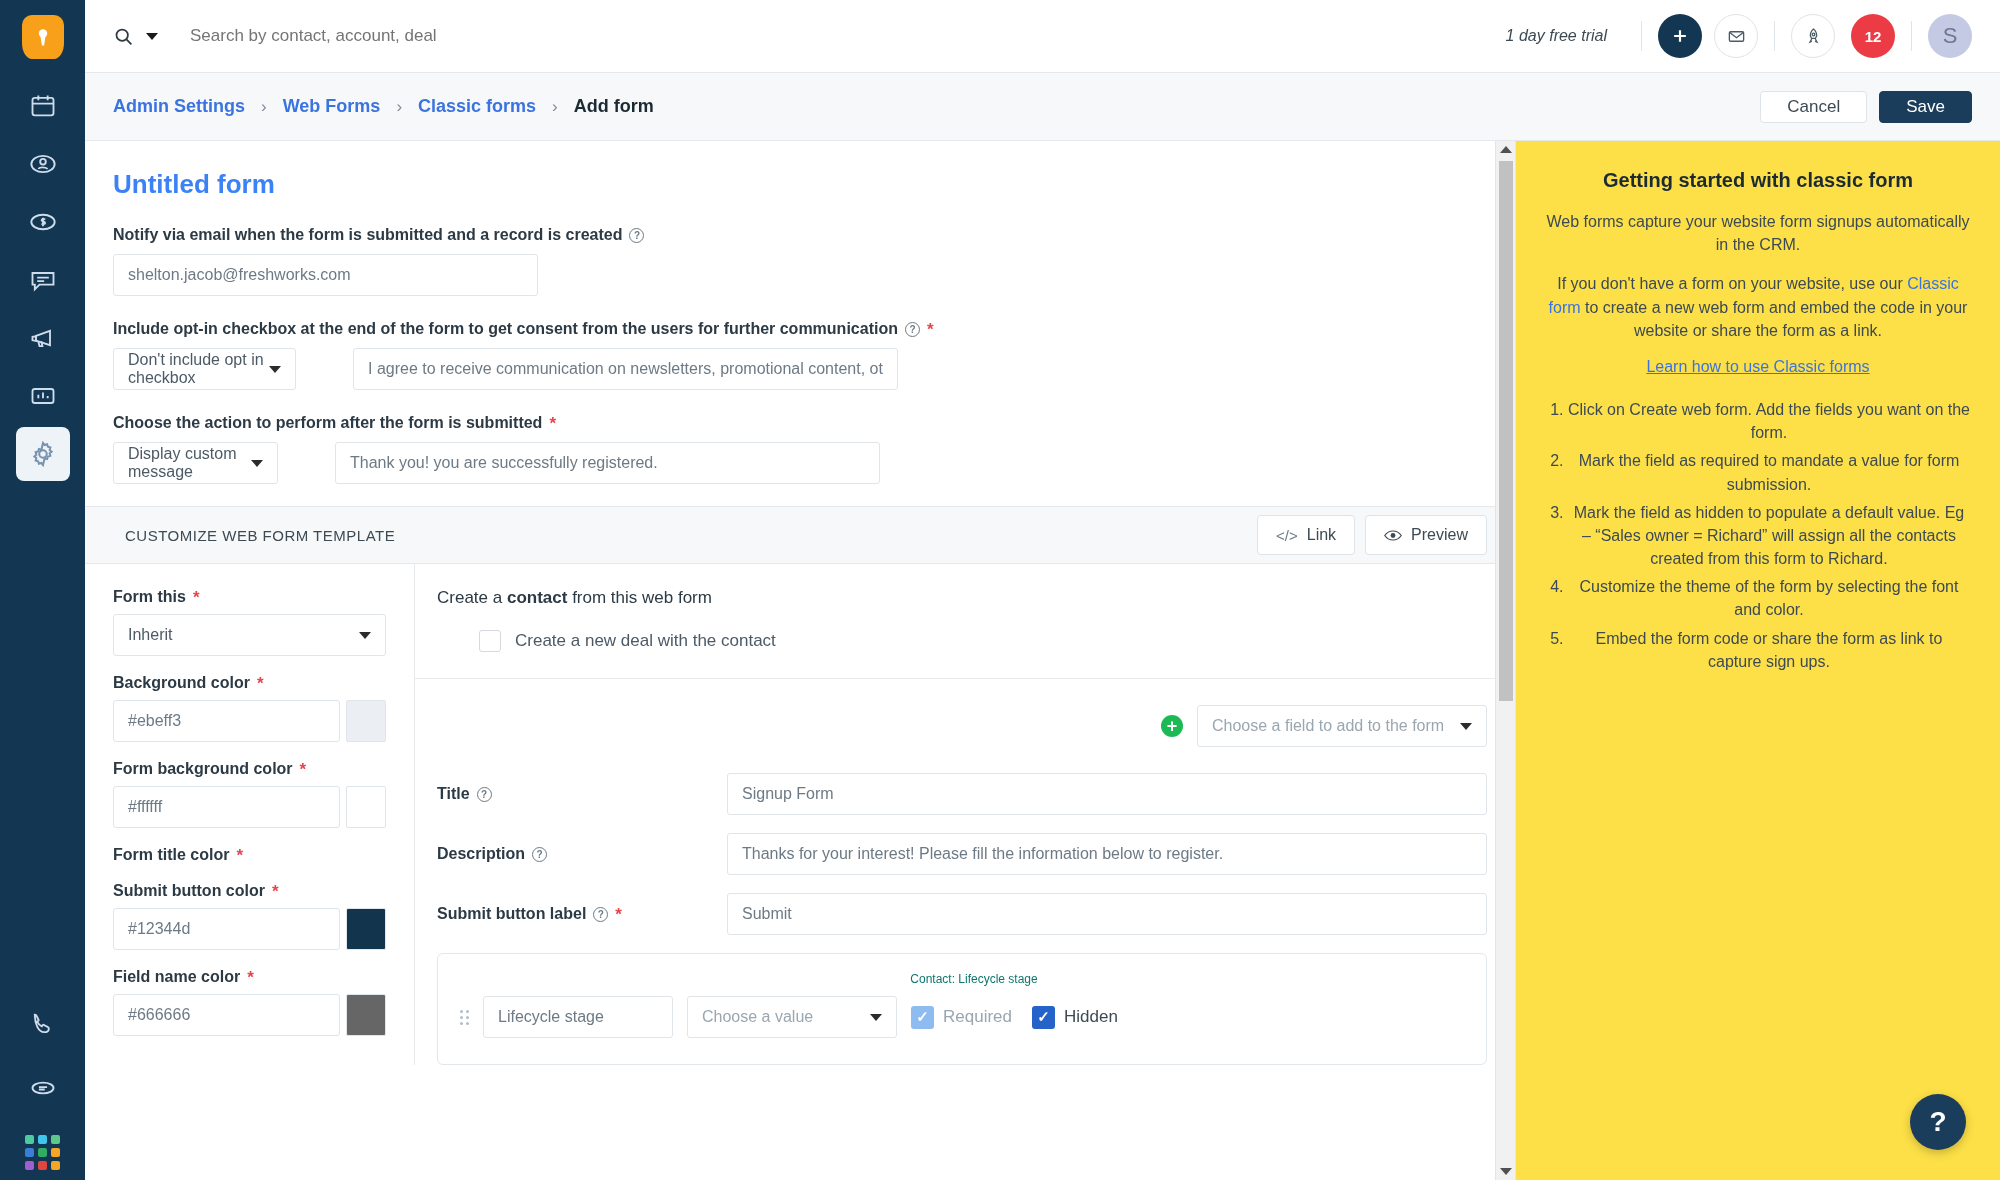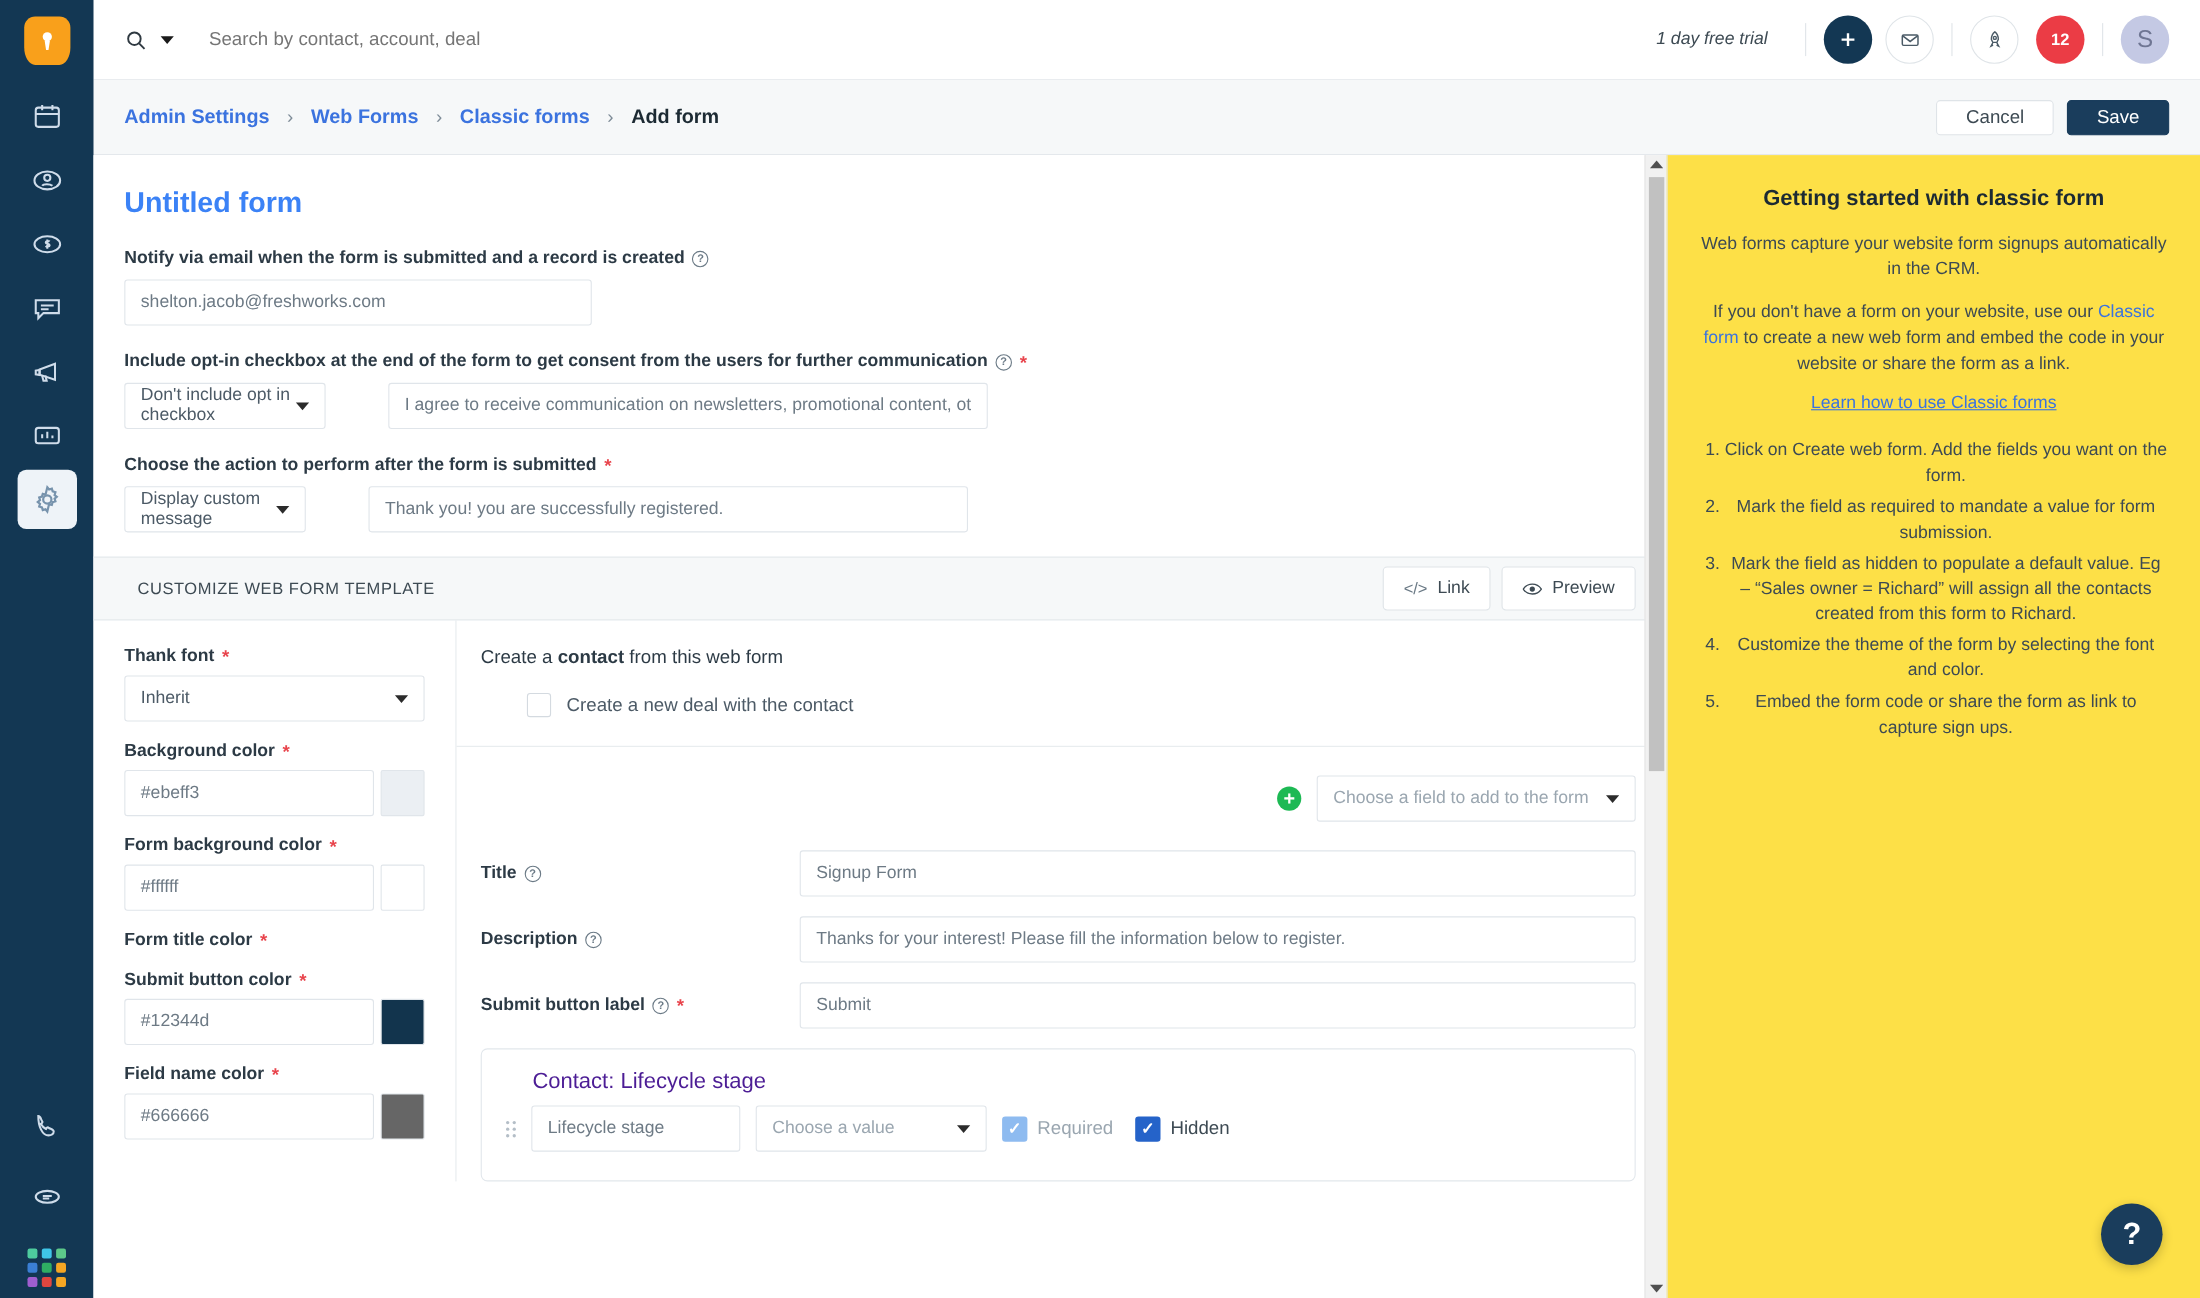--- a/index.html
+++ b/index.html
@@ -157,21 +157,21 @@
   .addfield-sel .sel { color:#9aa6b0; }
 
   .row2 { display:flex; align-items:center; margin-bottom: 18px; }
   .row2 .lbl { width: 290px; flex: 0 0 290px; text-align: right; }
   .row2 .tfield { flex: 1 1 auto; }
 
   .fieldcard {
     border: 1px solid #e2e7ec; border-radius: 6px; padding: 18px 22px 26px 22px; margin-top: 8px;
     background:#fff;
   }
-  .fieldcard-title { font-size: 20px; color: #4c1d95; margin-bottom: 10px; margin-left: 24px;}
+  .fieldcard-title { font-size: 12px; color: #0f766e; margin-bottom: 10px; margin-left: 24px; text-align: center;}
   .fieldcard-row { display:flex; align-items:center; gap: 14px; }
   .dragdots { display:grid; grid-template-columns: repeat(2, 3px); gap: 3px; width:9px; }
   .dragdots i { width:3px; height:3px; background:#b4bec7; border-radius:50%; display:block; }
   .fc-input { width: 190px; }
   .fc-sel { width: 210px; }
   .cb {
     width: 23px; height: 23px; border-radius: 3px; display:flex; align-items:center; justify-content:center;
     color:#fff; font-size: 15px; font-weight:700;
   }
   .cb-light { background: #8ebbf0; }
@@ -431,21 +431,21 @@
               </div>
             </div>
           </div>
 
           <div class="cust-body">
 
             <div class="cust-left">
 
               <div class="fgroup">
                 <div class="lbl">
-                  <span>Thank font</span>
+                  <span>Form this</span>
                   <span class="req">*</span>
                 </div>
                 <div class="sel">
                   <span>Inherit</span>
                   <span class="caret"></span>
                 </div>
               </div>
 
               <div class="fgroup">
                 <div class="lbl">

